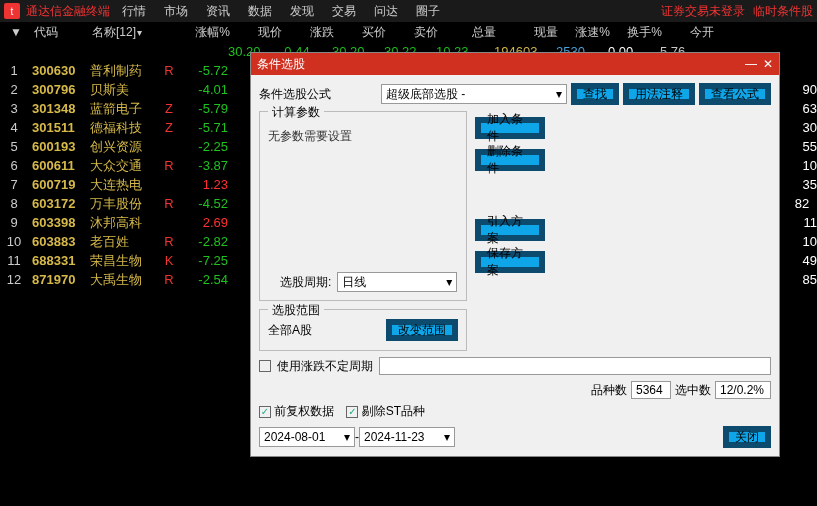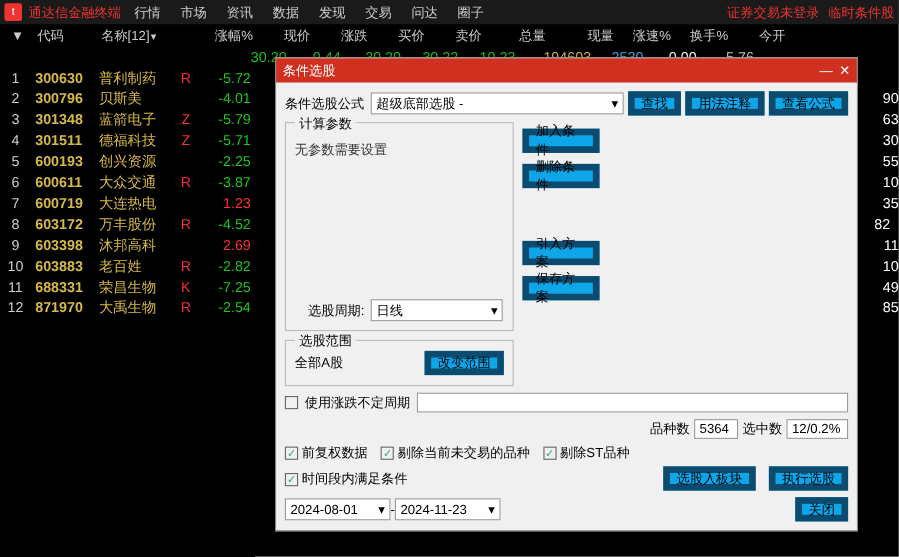--- a/index.html
+++ b/index.html
@@ -47,21 +47,21 @@
   .yel { color: #d6b94a; }
   .toprow2 { display: flex; height: 19px; align-items: center; font-size: 13px; }
   
   .dialog { position: absolute; left: 250px; top: 52px; width: 530px; background: #f0f0f0; border: 1px solid #888; box-shadow: 2px 2px 6px rgba(0,0,0,.5); font-size: 12px; color: #000; }
   .dlg-title { height: 22px; background: #d03020; color: #fff; display: flex; align-items: center; padding: 0 6px; font-size: 12px; }
   .dlg-title .spacer { flex: 1; }
   .dlg-title .winbtn { margin-left: 6px; color: #fff; cursor: pointer; font-size: 12px; }
   .dlg-body { padding: 8px; }
   .dlg-row1 { display: flex; align-items: center; gap: 4px; margin-bottom: 6px; }
   .dlg-row1 .lbl { margin-right: 2px; }
-  .combo { flex: 1; height: 20px; border: 1px solid #999; background: #fff; display: flex; align-items: center; padding: 0 4px; justify-content: space-between; }
+  .combo { flex: 1; height: 20px; border: 1px solid #999; background: #fff; display: flex; align-items: center; padding: 0 4px; justify-content: space-between; margin-left: 44px; }
   .btn { height: 22px; border: 6px solid #0c4a6e; background: #0ea5e9; padding: 0 6px; display: inline-flex; align-items: center; cursor: pointer; }
   .dlg-main { display: flex; gap: 8px; }
   .box { border: 1px solid #bbb; padding: 8px; position: relative; background: #f0f0f0; }
   .box-title { position: absolute; top: -8px; left: 8px; background: #f0f0f0; padding: 0 4px; font-size: 12px; }
   .left-col { width: 208px; display: flex; flex-direction: column; gap: 8px; }
   .calc-box { height: 190px; }
   .calc-box .noargs { color: #333; margin-top: 8px; }
   .period-row { display: flex; align-items: center; gap: 6px; margin-top: 12px; }
   .period-sel { width: 120px; height: 20px; border: 1px solid #999; background: #fff; display: flex; align-items: center; padding: 0 4px; justify-content: space-between; }
   .scope-box { height: 42px; display: flex; align-items: center; justify-content: space-between; }
@@ -297,30 +297,23 @@
 
     <div class="stats-row">
       <span>品种数</span>
       <span class="sunk">5364</span>
       <span>选中数</span>
       <span class="sunk" style="min-width:56px">12/0.2%</span>
     </div>
 
     <div class="opts-row">
       <span><span class="chk on"></span> <span>前复权数据</span></span>
-      <span><span class="chk on"></span> <span>剔除当前未交易的品种</span></span>
       <span><span class="chk on"></span> <span>剔除ST品种</span></span>
     </div>
 
-    <div class="opts-row">
-      <span><span class="chk on"></span> <span>时间段内满足条件</span></span>
-      <div class="spacer"></div>
-      <div class="btn">选股入板块</div>
-      <div class="btn">执行选股</div>
-    </div>
 
     <div class="bottom-row">
       <div class="date">
           <span>2024-08-01</span>
           <span>▾</span>
         </div>
       <span>-</span>
       <div class="date">
           <span>2024-11-23</span>
           <span>▾</span>

